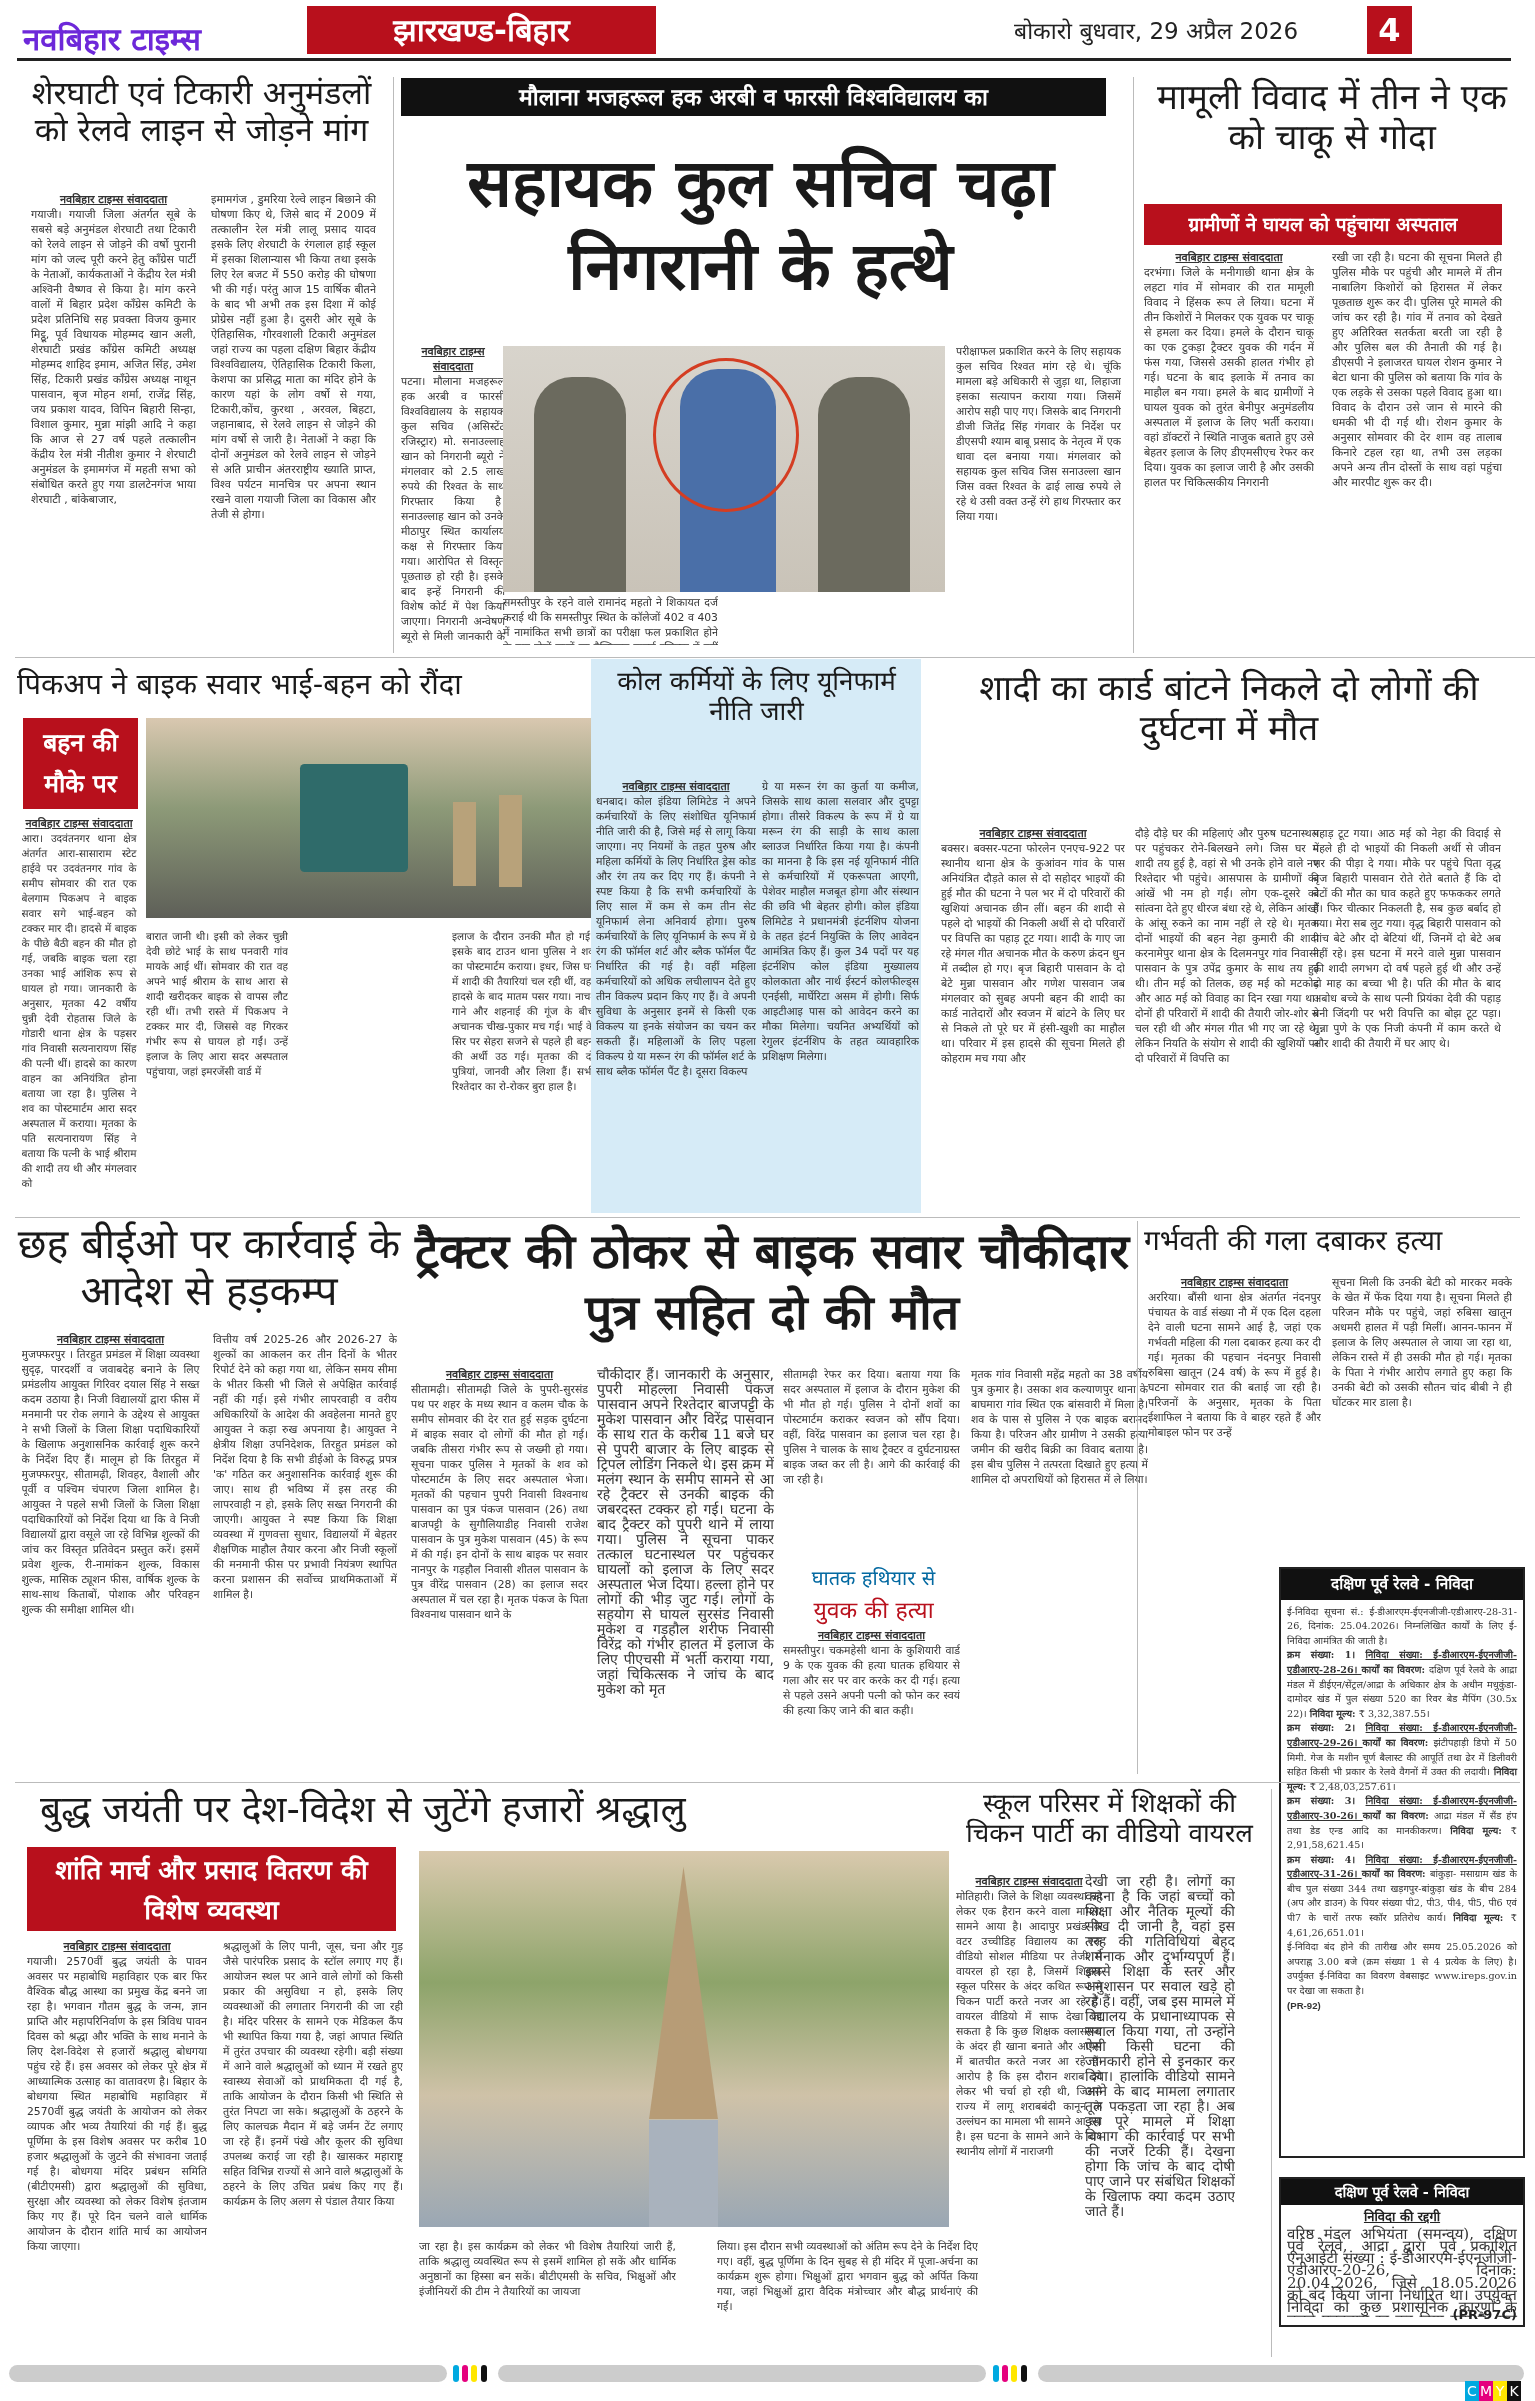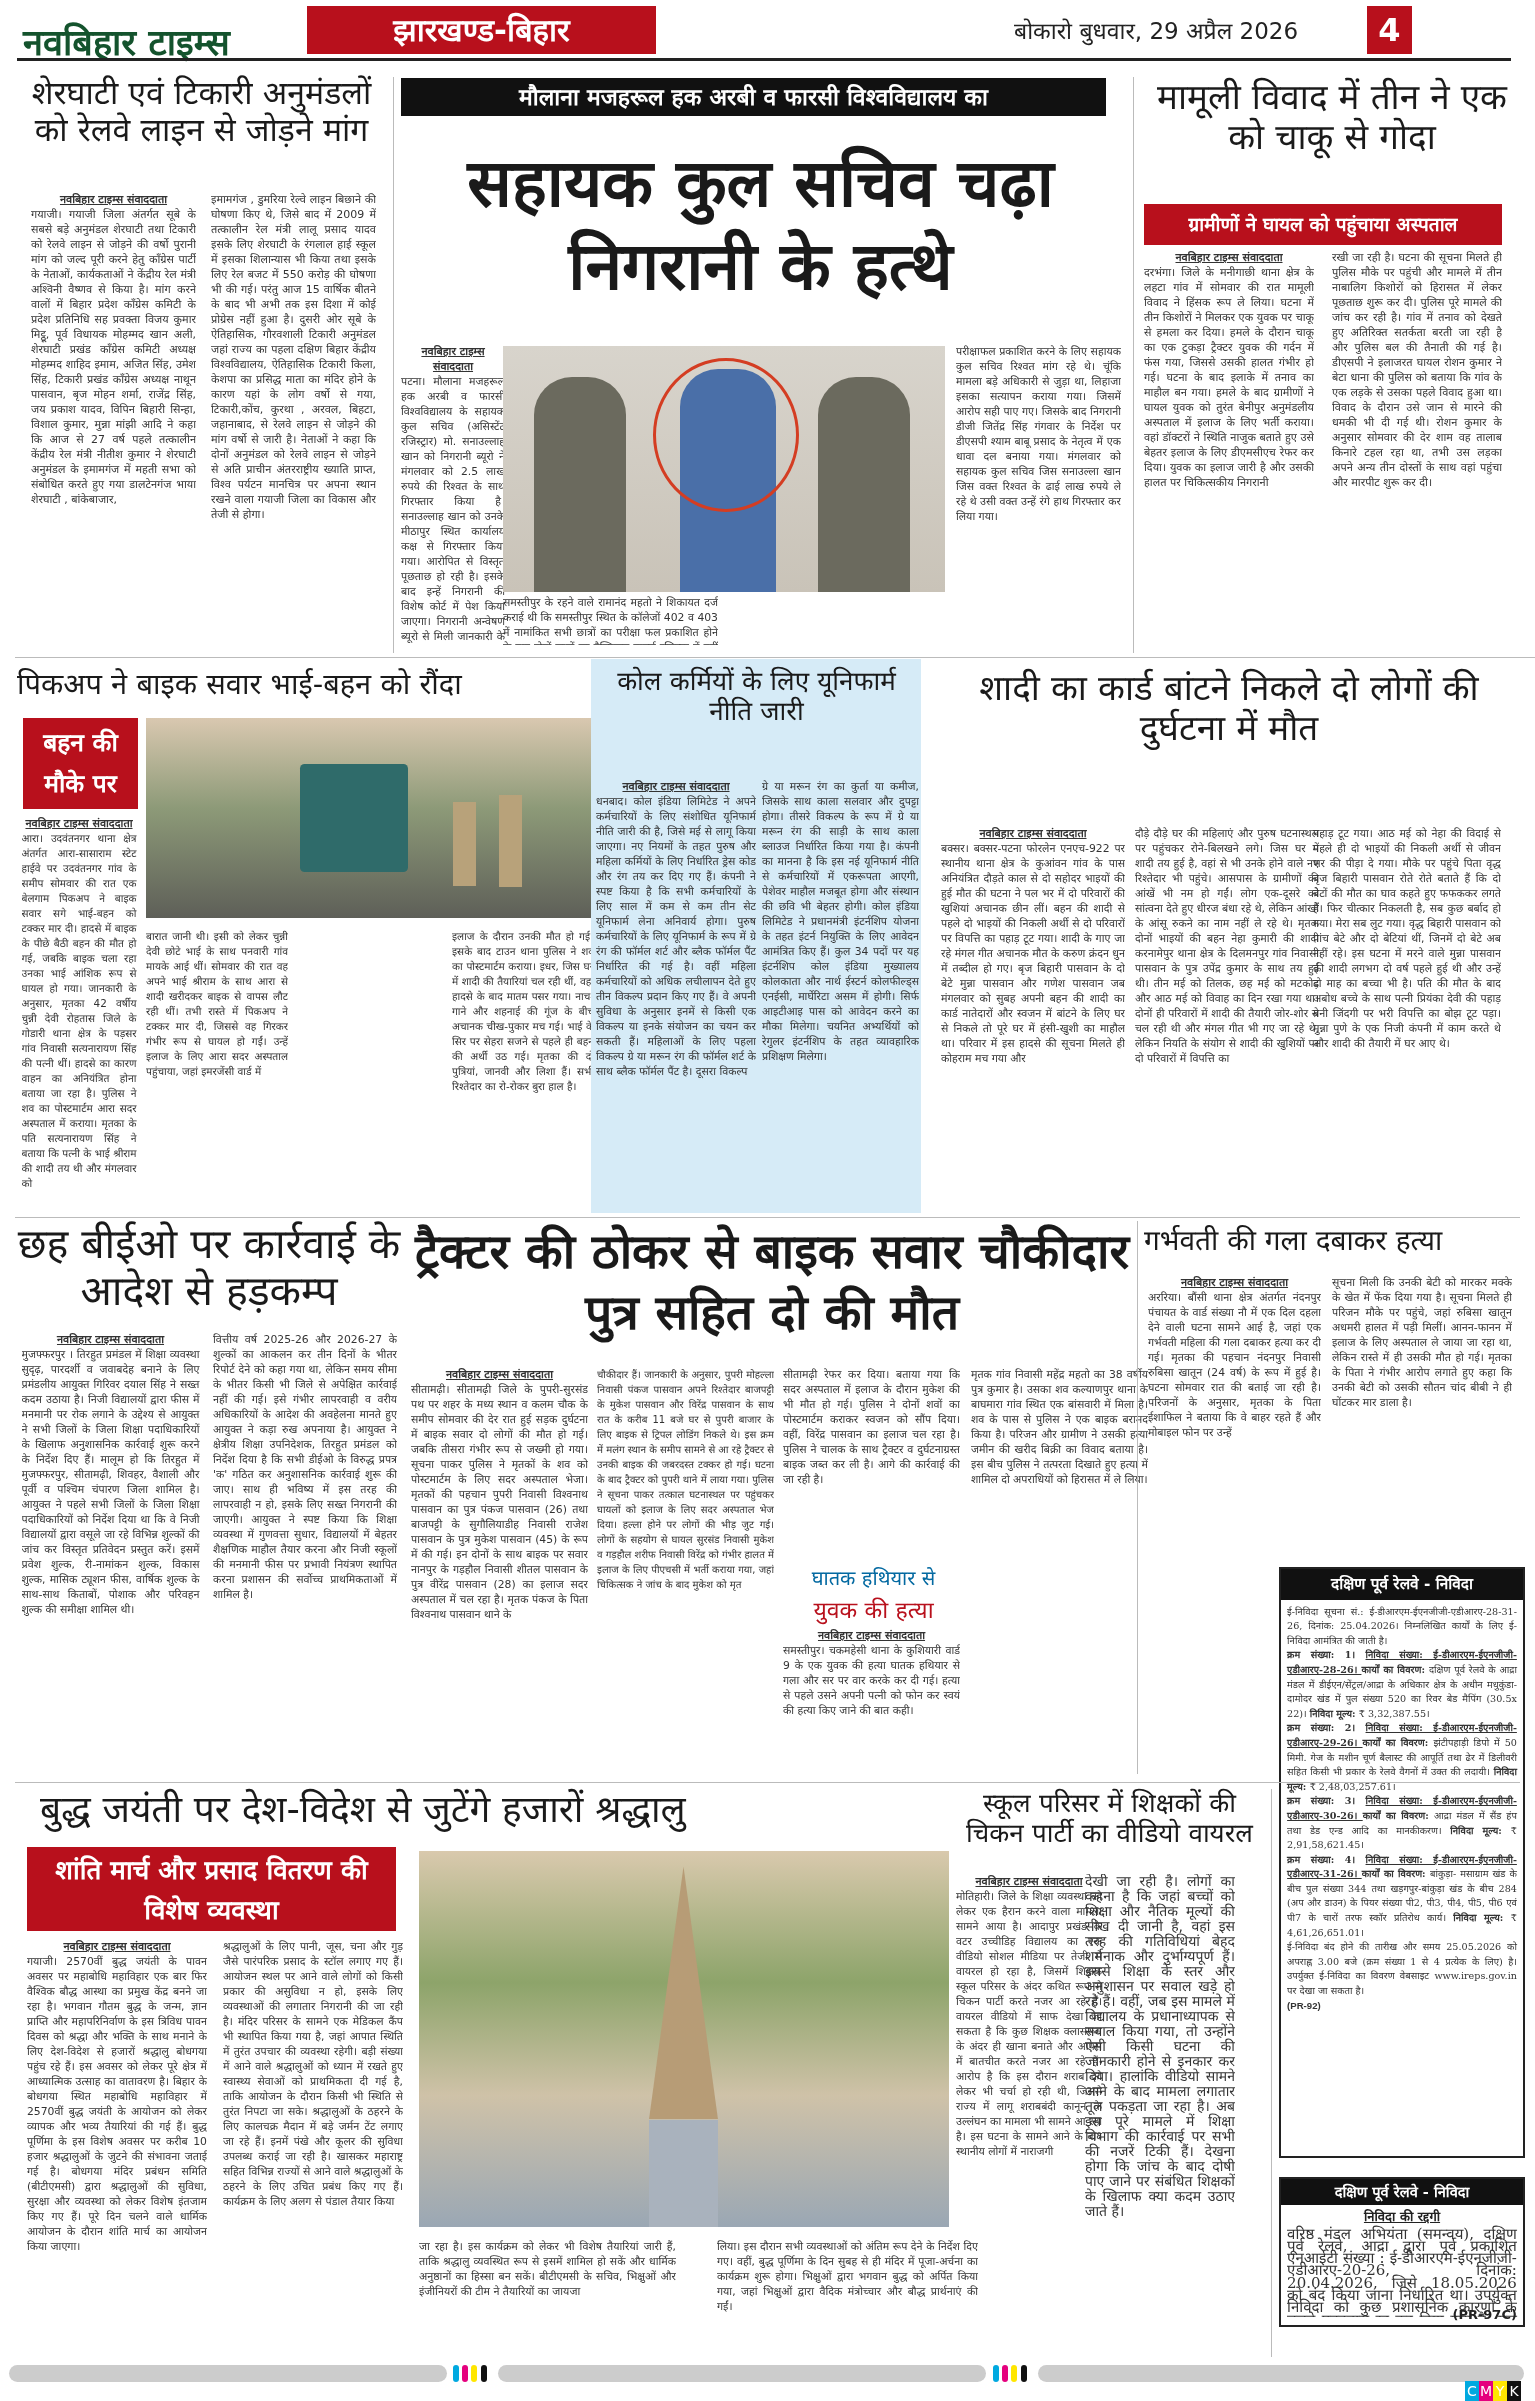--- a/index.html
+++ b/index.html
@@ -1,18 +1,18 @@
 <!DOCTYPE html>
 <html style="font-size:12.3px"><head>
 <meta charset="utf-8">
 <style>
 *{box-sizing:border-box;margin:0;padding:0}
 body{width:1536px;height:2401px;background:#fff;font-family:"DejaVu Sans",sans-serif;color:#222;position:relative;overflow:hidden}
 .abs{position:absolute}
-.masthead-name{left:23px;top:17px;font-size:36px;color:#14532d;font-weight:bold}
+.masthead-name{left:23px;top:17px;font-size:31px;color:#6d28d9;font-weight:bold}
 .section-bar{left:307px;top:6.1px;width:349px;height:48px;background:#b8101c;color:#fff;font-size:31px;font-weight:bold;text-align:center;line-height:48px}
 .dateline{left:1014px;top:14px;font-size:23px;color:#222}
 .page-no{left:1367px;top:6.1px;width:45px;height:48px;background:#b8101c;color:#fff;font-size:32px;font-weight:bold;text-align:center;line-height:48px}
 .hr-top{left:17px;top:58px;width:1494px;height:3.1px;background:#222}
 .hl{font-weight:bold;color:#1a1a1a;line-height:1.15;text-align:center}
 .body{font-size:11px;line-height:15px;color:#333;text-align:justify;overflow:hidden}
 .byline{text-decoration:underline;font-weight:bold;font-size:11px;text-align:center;display:block}
 .photo{background:#8a8a7a;overflow:hidden}
 .redbox{background:#b8101c;color:#fff;font-weight:bold;text-align:center}
 .blackbar{background:#111;color:#fff;font-weight:bold;text-align:center}
@@ -117,21 +117,21 @@
 </div>
 <div class="abs body" style="left:213px;top:1332px;width:184px;height:426px;font-size:10.8px">
   <span>वित्तीय वर्ष 2025-26 और 2026-27 के शुल्कों का आकलन कर तीन दिनों के भीतर रिपोर्ट देने को कहा गया था, लेकिन समय सीमा के भीतर किसी भी जिले से अपेक्षित कार्रवाई नहीं की गई। इसे गंभीर लापरवाही व वरीय अधिकारियों के आदेश की अवहेलना मानते हुए आयुक्त ने कड़ा रुख अपनाया है। आयुक्त ने क्षेत्रीय शिक्षा उपनिदेशक, तिरहुत प्रमंडल को निर्देश दिया है कि सभी डीईओ के विरुद्ध प्रपत्र 'क' गठित कर अनुशासनिक कार्रवाई शुरू की जाए। साथ ही भविष्य में इस तरह की लापरवाही न हो, इसके लिए सख्त निगरानी की जाएगी। आयुक्त ने स्पष्ट किया कि शिक्षा व्यवस्था में गुणवत्ता सुधार, विद्यालयों में बेहतर शैक्षणिक माहौल तैयार करना और निजी स्कूलों की मनमानी फीस पर प्रभावी नियंत्रण स्थापित करना प्रशासन की सर्वोच्च प्राथमिकताओं में शामिल है।</span>
 </div>
 
 <div class="abs hl" style="left:411px;top:1221px;width:722px;font-size:48px;line-height:61px">ट्रैक्टर की ठोकर से बाइक सवार चौकीदार पुत्र सहित दो की मौत</div>
 <div class="abs body" style="left:411px;top:1367px;width:177px;height:392px;font-size:10.8px">
   <span class="byline">नवबिहार टाइम्स संवाददाता</span>
   <span>सीतामढ़ी। सीतामढ़ी जिले के पुपरी-सुरसंड पथ पर शहर के मध्य स्थान व कलम चौक के समीप सोमवार की देर रात हुई सड़क दुर्घटना में बाइक सवार दो लोगों की मौत हो गई। जबकि तीसरा गंभीर रूप से जख्मी हो गया। सूचना पाकर पुलिस ने मृतकों के शव को पोस्टमार्टम के लिए सदर अस्पताल भेजा। मृतकों की पहचान पुपरी निवासी विश्वनाथ पासवान का पुत्र पंकज पासवान (26) तथा बाजपट्टी के सुगौलियाडीह निवासी राजेश पासवान के पुत्र मुकेश पासवान (45) के रूप में की गई। इन दोनों के साथ बाइक पर सवार नानपुर के गड़हौल निवासी शीतल पासवान के पुत्र वीरेंद्र पासवान (28) का इलाज सदर अस्पताल में चल रहा है। मृतक पंकज के पिता विश्वनाथ पासवान थाने के</span>
 </div>
-<div class="abs body" style="left:597px;top:1367px;width:177px;height:392px;font-size:10px">
+<div class="abs body" style="left:597px;top:1367px;width:177px;height:392px;font-size:14px">
   <span>चौकीदार हैं। जानकारी के अनुसार, पुपरी मोहल्ला निवासी पंकज पासवान अपने रिश्तेदार बाजपट्टी के मुकेश पासवान और विरेंद्र पासवान के साथ रात के करीब 11 बजे घर से पुपरी बाजार के लिए बाइक से ट्रिपल लोडिंग निकले थे। इस क्रम में मलंग स्थान के समीप सामने से आ रहे ट्रैक्टर से उनकी बाइक की जबरदस्त टक्कर हो गई। घटना के बाद ट्रैक्टर को पुपरी थाने में लाया गया। पुलिस ने सूचना पाकर तत्काल घटनास्थल पर पहुंचकर घायलों को इलाज के लिए सदर अस्पताल भेज दिया। हल्ला होने पर लोगों की भीड़ जुट गई। लोगों के सहयोग से घायल सुरसंड निवासी मुकेश व गड़हौल शरीफ निवासी विरेंद्र को गंभीर हालत में इलाज के लिए पीएचसी में भर्ती कराया गया, जहां चिकित्सक ने जांच के बाद मुकेश को मृत</span>
 </div>
 <div class="abs body" style="left:783px;top:1367px;width:177px;height:192px;font-size:10.8px">
   <span>सीतामढ़ी रेफर कर दिया। बताया गया कि सदर अस्पताल में इलाज के दौरान मुकेश की भी मौत हो गई। पुलिस ने दोनों शवों का पोस्टमार्टम कराकर स्वजन को सौंप दिया। वहीं, विरेंद्र पासवान का इलाज चल रहा है। पुलिस ने चालक के साथ ट्रैक्टर व दुर्घटनाग्रस्त बाइक जब्त कर ली है। आगे की कार्रवाई की जा रही है।</span>
 </div>
 
 <div class="abs hl" style="left:787px;top:1567px;width:173px;font-size:20px;color:#0369a1;font-weight:normal">घातक हथियार से</div>
 <div class="abs hl" style="left:787px;top:1597px;width:173px;font-size:23px;color:#b8101c;font-weight:normal">युवक की हत्या</div>
 <div class="abs body" style="left:783px;top:1628px;width:177px;height:131px;font-size:10.8px">
   <span class="byline">नवबिहार टाइम्स संवाददाता</span>

